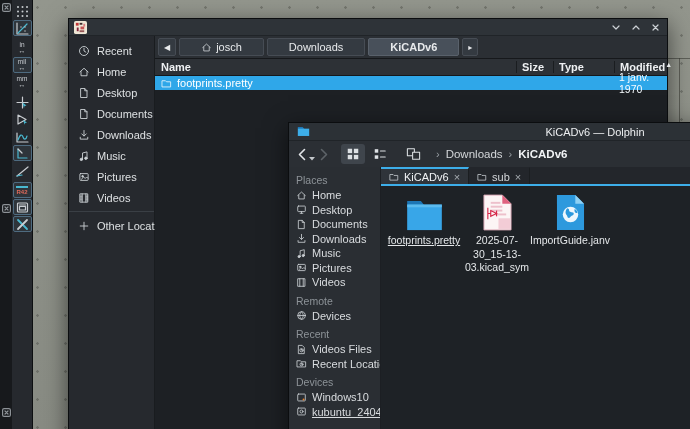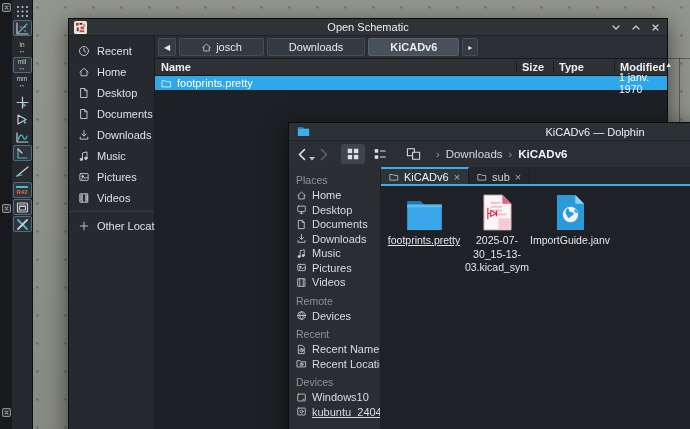--- a/index.html
+++ b/index.html
@@ -215,21 +215,20 @@
       <svg width="13" height="13" viewBox="0 0 14 14">
           <rect width="14" height="14" rx="2" fill="#efe7d6"></rect>
           <rect x="2" y="2" width="3" height="3" fill="#c03535"></rect>
           <rect x="6" y="2" width="3" height="2" fill="#3d2a2a"></rect>
           <rect x="10" y="3" width="2" height="3" fill="#d87f7f"></rect>
           <rect x="3" y="7" width="2" height="4" fill="#84223a"></rect>
           <rect x="7" y="6" width="4" height="3" fill="#c65555"></rect>
           <rect x="6" y="10" width="5" height="2" fill="#965555"></rect>
         </svg>
       </span>
-    <span class="ttitle">Open Schematic</span>
     <span class="winbtns">
       <span class="winbtn">
           <svg width="10" height="9" viewBox="0 0 10 9" class="si">
             <path d="M2 3l3 3 3-3"></path>
           </svg>
         </span>
       <span class="winbtn">
           <svg width="10" height="9" viewBox="0 0 10 9" class="si">
             <path d="M2 6l3-3 3 3"></path>
           </svg>
@@ -510,21 +509,21 @@
         </div>
       <div class="shdr">Recent</div>
       <div class="item">
         <span class="icn">
             <svg width="11" height="11" viewBox="0 0 16 16" class="si">
               <path d="M4 2h5l3 3v9H4z"></path>
               <circle cx="8" cy="9" r="2.4"></circle>
               <path d="M8 7.8V9l1 .6"></path>
             </svg>
           </span>
-        <span>Recent Name</span>
+        <span>Videos Files</span>
         </div>
       <div class="item">
         <span class="icn">
             <svg width="11" height="11" viewBox="0 0 16 16" class="si">
               <path d="M2 4h4.5L8 5.5h6V13H2z"></path>
               <circle cx="8" cy="9.2" r="2.2"></circle>
               <path d="M8 8.1v1.1l.9.5"></path>
             </svg>
           </span>
         <span>Recent Locations</span>

